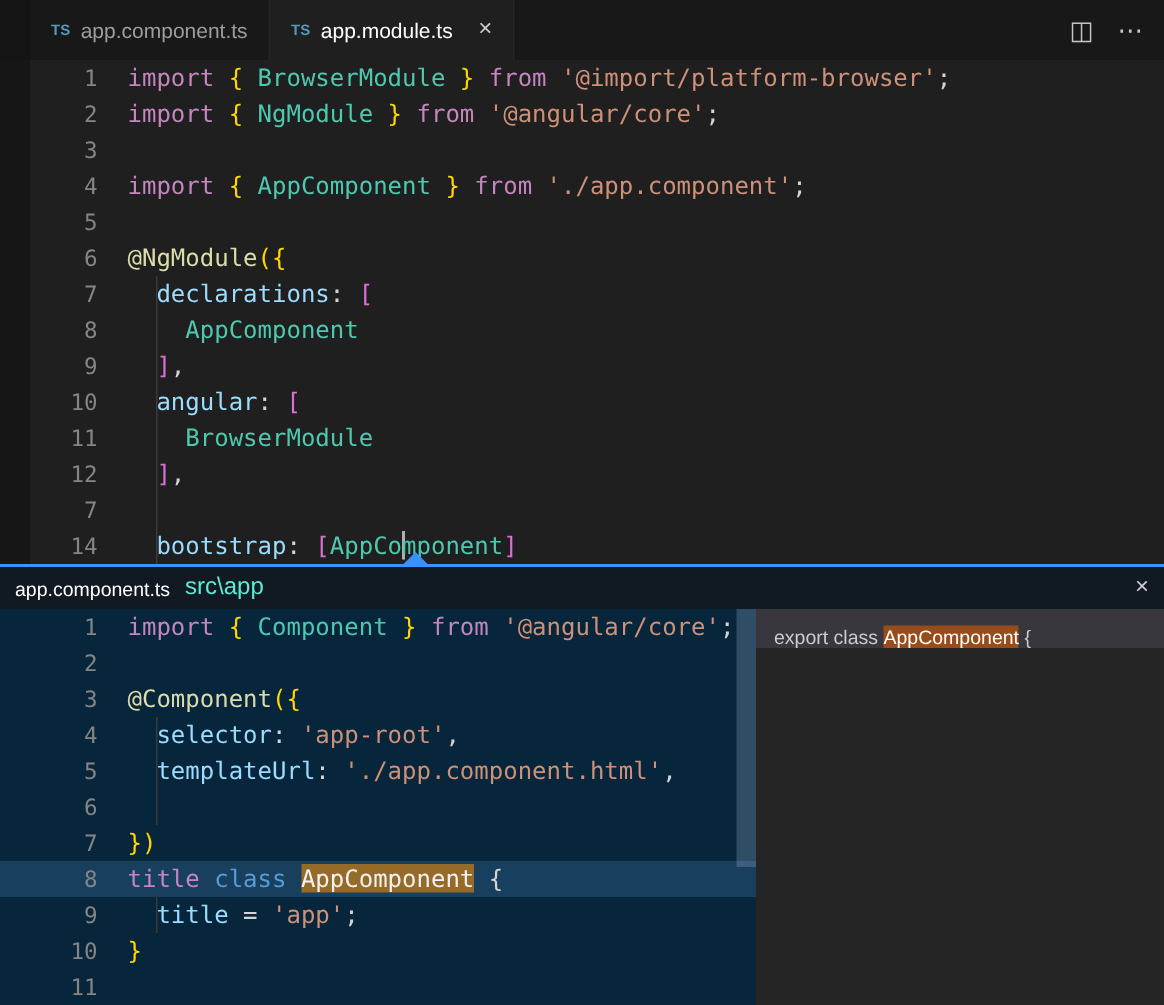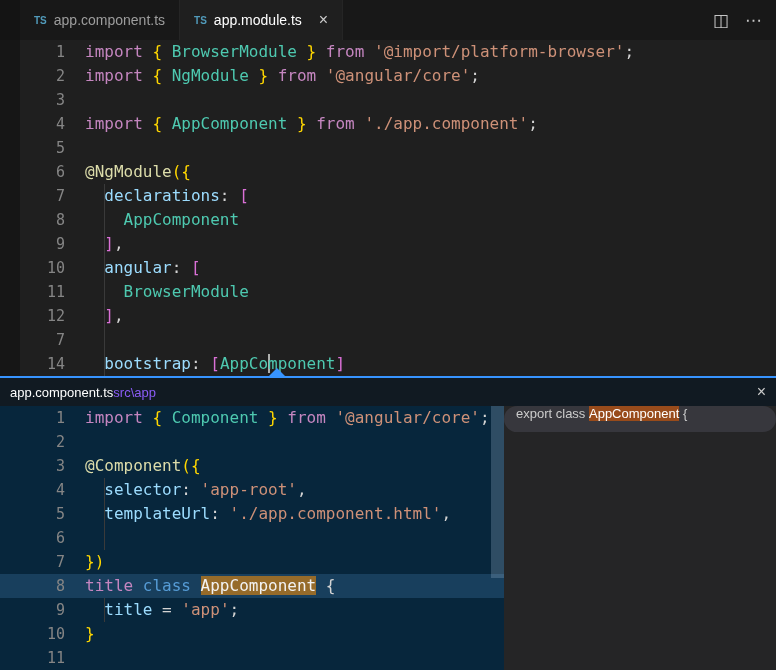--- a/index.html
+++ b/index.html
@@ -44,31 +44,31 @@
 
   
   .peek{position:absolute;left:0;top:376px;width:776px;height:294px;
         border-top:2px solid #3794ff;box-sizing:border-box;background:#07263c;}
   .peek-arrow{position:absolute;left:268px;top:-10px;width:0;height:0;
               border-left:9px solid transparent;border-right:9px solid transparent;
               border-bottom:9px solid #3794ff;}
   .peek-header{height:28px;background:#111a22;display:flex;align-items:center;
                padding:0 10px;}
   .peek-title{color:#ffffff;font-size:13px;}
-  .peek-path{color:#8b5cf6;font-size:13px;}
+  .peek-path{color:#5eead4;font-size:16px;margin-left:10px;}
   .peek-close{margin-left:auto;color:#cccccc;font-size:16px;cursor:pointer;}
   .peek-body{display:flex;height:264px;}
   .peek-editor{position:relative;flex:none;width:504px;background:#07263c;overflow:hidden;
                font-family:"DejaVu Sans Mono",monospace;font-size:16px;line-height:24px;}
   .peek-editor .row.selected{background:rgba(86,156,214,0.22);}
   .peek-scroll-thumb{position:absolute;right:0;top:0;width:13px;height:172px;
                      background:rgba(150,180,205,0.28);}
   .peek-results{flex:1;background:#252526;overflow:hidden;}
-  .peek-result{height:26px;display:flex;align-items:flex-start;padding:0 0 0 12px;
-               font-size:13px;color:#cccccc;cursor:pointer;white-space:pre;border-radius:13px;}
+  .peek-result{height:26px;display:flex;align-items:flex-end;padding:0 0 0 12px;
+               font-size:13px;color:#cccccc;cursor:pointer;white-space:pre;}
   .peek-result.selected{background:#37373d;}
   .res-match{background:rgba(234,92,0,0.55);color:#ffffff;}
 </style>
 </head>
 <body>
 
 <div class="app">
 
   <div class="tab-bar">
     <div class="tab-spacer"></div>

